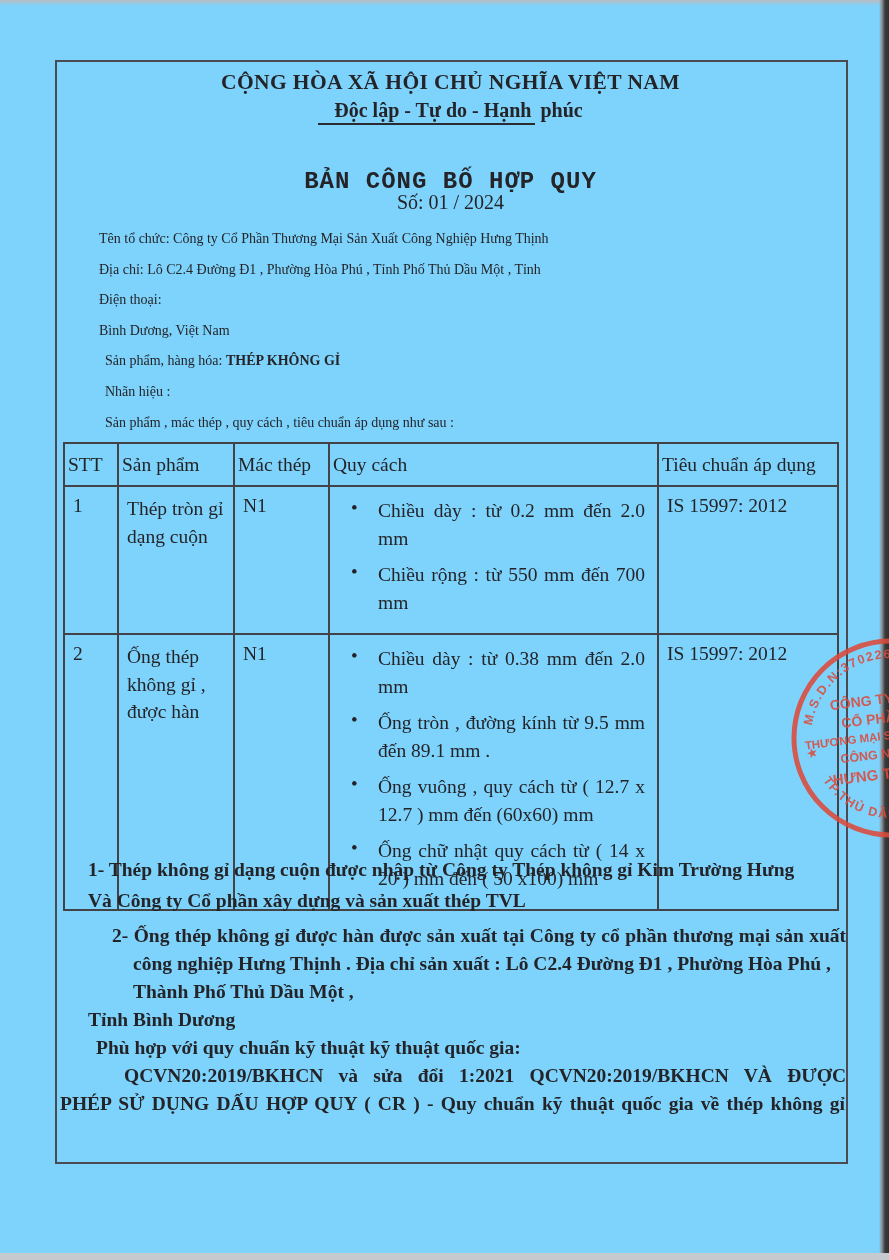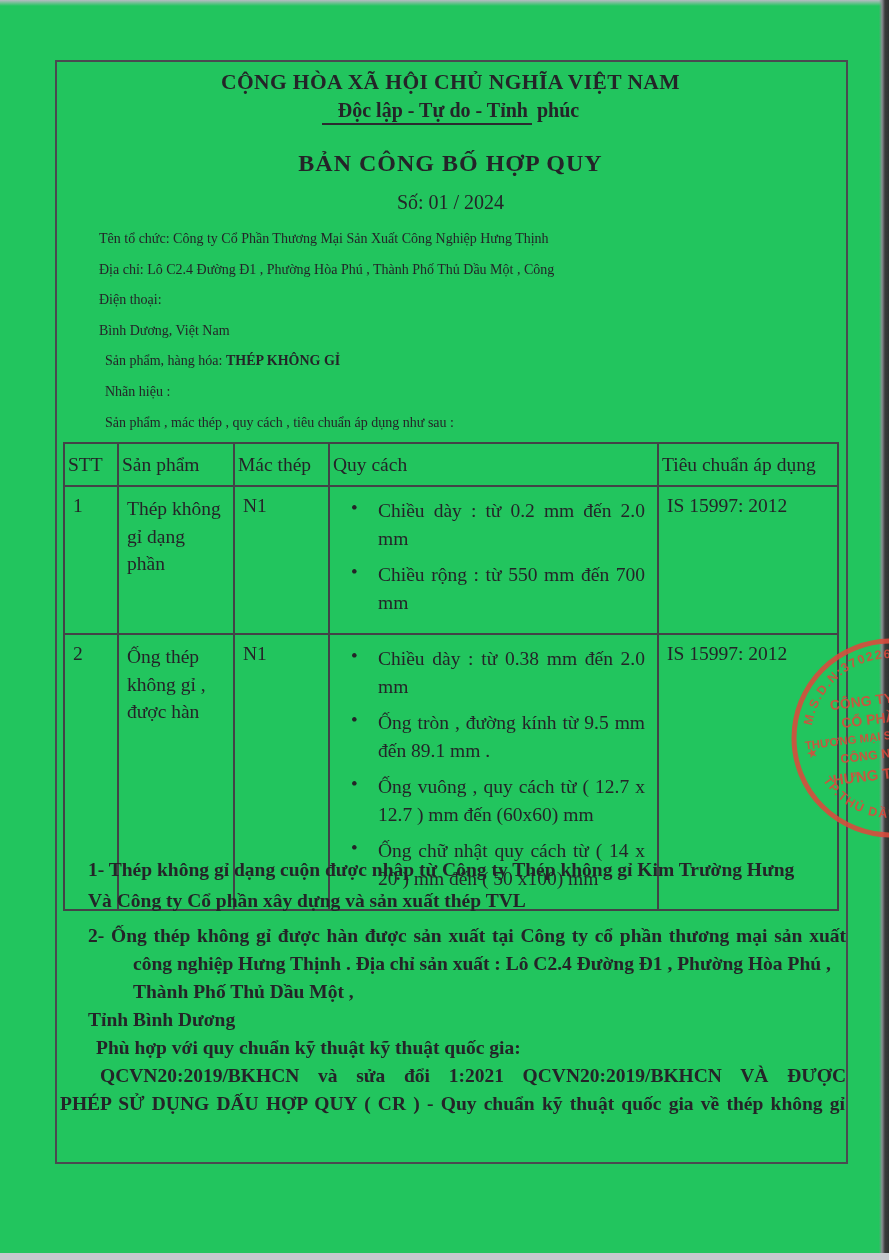--- a/index.html
+++ b/index.html
@@ -1,35 +1,35 @@
 <!DOCTYPE html>
 <html><head>
 <meta charset="utf-8">
 <style>
   html,body{margin:0;padding:0;background:#ffffff;}
   #page{
     position:relative;width:889px;height:1260px;overflow:hidden;
-    background:#22c55e;color:#242428;
+    background:#7dd3fc;color:#242428;
     font-family:"Liberation Serif","DejaVu Serif",serif;
   }
   
   .scan-top{position:absolute;left:0;top:0;width:889px;height:6px;
     background:linear-gradient(to bottom,#b9bcc3,rgba(240,241,244,0));}
   .scan-right{position:absolute;right:0;top:0;width:10px;height:1253px;
     background:linear-gradient(to right,rgba(160,163,168,0),#8a8d92 30%,#393c3b 60%,#2e312f);}
   .scan-bottom{position:absolute;left:0;bottom:0;width:889px;height:7px;background:#c6c9ce;}
 
   .border-box{position:absolute;left:55px;top:60px;width:789px;height:1100px;
     border:2px solid #4a4a50;}
 
   .centered{position:absolute;left:55px;width:791px;text-align:center;}
   .nat-title{top:70px;font-size:21.5px;font-weight:bold;letter-spacing:.4px;}
   .motto{top:99px;font-size:20px;font-weight:bold;}
   .motto .u{border-bottom:2.5px solid #2b2b2f;padding:0 4px 2px 16px;}
-  .doc-title{top:150px;font-size:24px;font-weight:bold;letter-spacing:1px;}
+  .doc-title{top:168px;font-size:24px;font-weight:bold;letter-spacing:1px;font-family:Liberation Mono, monospace;}
   .doc-num{top:191px;font-size:20px;}
 
   .org{position:absolute;left:99px;top:224px;width:747px;font-size:14px;line-height:30.6px;}
   .org .ind{padding-left:6px;}
   .bold{font-weight:bold;}
 
   
   table.spec{position:absolute;left:63px;top:442px;width:774px;border-collapse:collapse;
     table-layout:fixed;font-size:19.5px;}
   table.spec th,table.spec td{border:2px solid #434347;vertical-align:top;
@@ -46,21 +46,21 @@
   ul.specs li .dot{flex:none;width:27px;margin-left:13px;}
   ul.specs li .dot::before{content:"•";font-size:19px;}
   ul.specs li .txt{flex:1;text-align:justify;line-height:27.5px;padding-right:4px;}
 
   
   .notes{position:absolute;left:88px;top:856px;width:758px;font-size:19.5px;line-height:28px;font-weight:bold;}
   .notes div{white-space:nowrap;}
   .mt3{margin-top:3px;} .mt7{margin-top:7px;}
   .hang{padding-left:45px;}
   .ind8{padding-left:8px;}
-  .just{white-space:normal;text-align:justify;text-align-last:justify;}
+  .just{white-space:normal;text-align:justify;text-align-last:justify;margin-left:24px;}
   .std1{padding-left:12px;}
   .std2{margin-left:-28px;width:785px;}
 
   
   .stamp{position:absolute;left:788px;top:633px;width:210px;height:212px;opacity:.88;}
   .stamp-ink{fill:#dd4a3c;}
   .stamp-ring{fill:none;stroke:#dd4a3c;stroke-width:5;}
   .arc-text{font-family:"Liberation Sans","DejaVu Sans",sans-serif;font-size:12.5px;
     font-weight:bold;letter-spacing:1.5px;}
   .ctr{font-family:"Liberation Sans","DejaVu Sans",sans-serif;font-weight:bold;text-anchor:end;}
@@ -73,29 +73,29 @@
 
 <div id="page">
   <div class="scan-top"></div>
   <div class="scan-right"></div>
   <div class="scan-bottom"></div>
 
   <div class="border-box"></div>
 
   <div class="centered nat-title">CỘNG HÒA XÃ HỘI CHỦ NGHĨA VIỆT NAM</div>
 
-  <div class="centered motto"><span class="u">Độc lập - Tự do - Tỉnh</span><span> phúc</span></div>
+  <div class="centered motto"><span class="u">Độc lập - Tự do - Hạnh</span><span> phúc</span></div>
 
   <div class="centered doc-title">BẢN CÔNG BỐ HỢP QUY</div>
 
   <div class="centered doc-num">Số: 01 / 2024</div>
 
   <div class="org">
     <div>Tên tổ chức: Công ty Cổ Phần Thương Mại Sản Xuất Công Nghiệp Hưng Thịnh</div>
-    <div>Địa chỉ: Lô C2.4 Đường Đ1 , Phường Hòa Phú , Thành Phố Thủ Dầu Một , Công</div>
+    <div>Địa chỉ: Lô C2.4 Đường Đ1 , Phường Hòa Phú , Tỉnh Phố Thủ Dầu Một , Tỉnh</div>
     <div>Điện thoại:</div>
     <div>Bình Dương, Việt Nam</div>
     <div class="ind"><span>Sản phẩm, hàng hóa: </span><span class="bold">THÉP KHÔNG GỈ</span></div>
     <div class="ind">Nhãn hiệu :</div>
     <div class="ind">Sản phẩm , mác thép , quy cách , tiêu chuẩn áp dụng như sau :</div>
   </div>
 
   <table class="spec">
     <colgroup>
         <col style="width:54px">
@@ -107,21 +107,21 @@
     <tbody>
         <tr class="tr-head">
       <th class="c-center">STT</th>
       <th>Sản phẩm</th>
       <th>Mác thép</th>
       <th>Quy cách</th>
       <th>Tiêu chuẩn áp dụng</th>
     </tr>
     <tr class="tr-r1">
       <td class="c-center">1</td>
-      <td class="cell-name">Thép không gỉ dạng phần</td>
+      <td class="cell-name">Thép tròn gỉ dạng cuộn</td>
       <td class="c-center">N1</td>
       <td>
         <ul class="specs">
           <li>
                 <span class="dot"></span>
                 <span class="txt">Chiều dày : từ 0.2 mm đến 2.0 mm</span>
               </li>
           <li>
                 <span class="dot"></span>
                 <span class="txt">Chiều rộng : từ 550 mm đến 700 mm</span>

